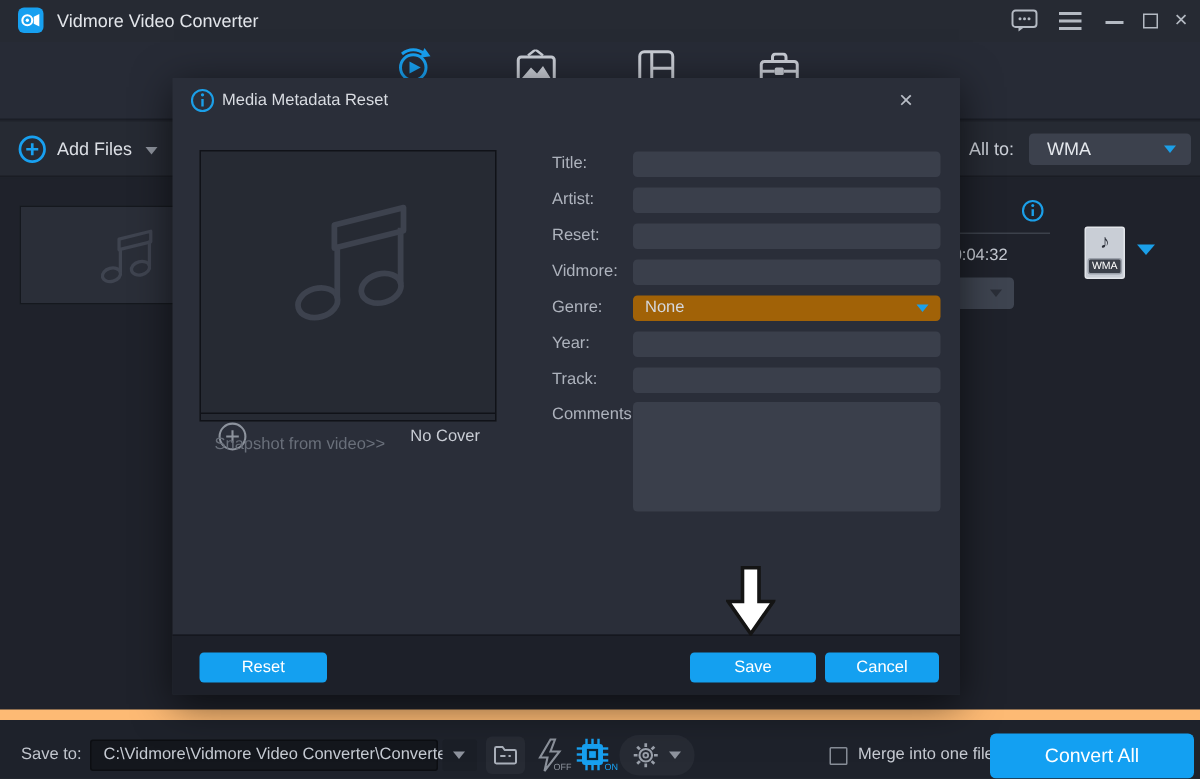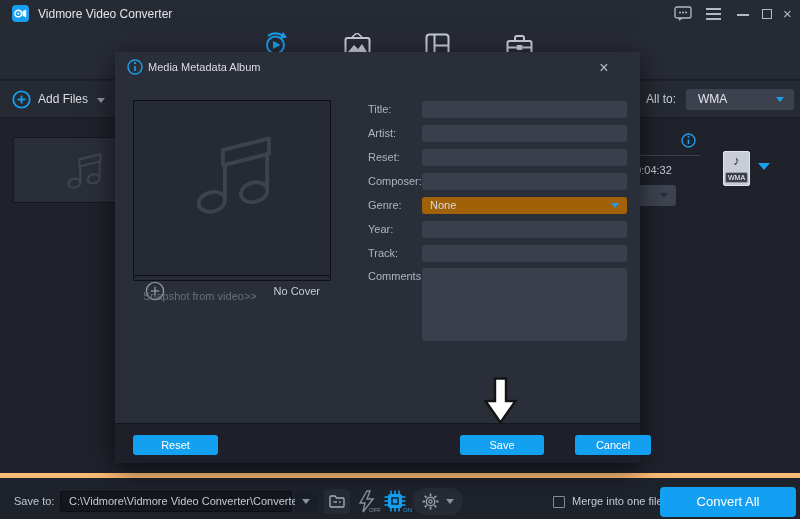--- a/index.html
+++ b/index.html
@@ -29,21 +29,21 @@
   #media-card { left:13px; top:18px; width:127px; height:66px; background:#2a2e38; border:1px solid #15181e; }
   #item-divider { left:640px; top:36px; width:60px; height:1px; background:#3c414b; }
   #item-duration { left:629px; top:45px; font-size:11px; color:#c6cad2; white-space:nowrap; }
   #item-profile-dd { left:604px; top:66px; width:72px; height:21px; background:#3e4450; border-radius:3px; }
   #item-profile-dd .tri-down { border-top-color:#2a2e38; position:absolute; right:8px; top:8px; }
   #wma-fileicon { left:723px; top:32px; width:27px; height:35px; background:#c9ced6; border:1px solid #e2e5ea; border-radius:2px; text-align:center; }
   #wma-fileicon .note { font-size:13px; color:#2a2e38; line-height:18px; display:block; }
   #wma-badge { position:absolute; left:1px; bottom:2px; width:23px; height:11px; background:#3a3f49; border:1px solid #9aa0aa; border-radius:2px; color:#fff; font-size:7px; line-height:9px; text-align:center; }
   #item-format-arrow { left:758px; top:44px; }
 
-  #bottombar { left:0; top:473px; width:800px; height:46px; background:#1e222b; border-top:5px solid #fdba74;padding-left:16px; }
+  #bottombar { left:0; top:473px; width:800px; height:46px; background:#1e222b; border-top:7px solid #fdba74;padding-left:16px; }
   #saveto-label { left:14px; top:0; height:46px; line-height:46px; font-size:11px; color:#c2c6ce; }
   #path-box { left:60px; top:13px; width:232px; height:21px; background:#14171d; border:1px solid #0c0e12; border-radius:2px; }
   #path-box span { position:absolute; left:8px; top:0; height:19px; line-height:19px; font-size:11px; color:#c6cbd3; white-space:nowrap; }
   #path-dd { left:295px; top:13px; width:23px; height:21px; background:#1b1f27; border-radius:2px; }
   #path-dd .tri-down { position:absolute; left:7px; top:8px; }
   .sq-btn { top:11px; width:26px; height:25px; background:#272b34; border-radius:4px; }
   #gear-pill { left:413px; top:10px; width:50px; height:27px; background:#272b34; border-radius:13px; }
   #gear-pill .tri-down { position:absolute; right:9px; top:11px; }
   #merge-checkbox { left:553px; top:18px; width:12px; height:12px; border:1px solid #878d97; border-radius:1px; background:transparent; }
   #merge-label { left:572px; top:0; height:46px; line-height:46px; font-size:11px; color:#c6cad2; }
@@ -65,21 +65,21 @@
   .frm-input { left:307px; width:205px; height:17px; background:#3a3f4b; border:none; border-radius:3px; color:#e4e7ec; font-size:11px; padding:0 6px; font-family:"Liberation Sans",sans-serif; }
   #genre-dd { left:307px; width:205px; height:17px; background:#a16207; border-radius:3px; }
   #genre-dd span { position:absolute; left:8px; top:0; height:17px; line-height:17px; font-size:11px; color:#d5d8de; }
   #genre-dd .tri-down { position:absolute; right:8px; top:6px; }
   #comments-box { left:307px; top:216px; width:205px; height:73px; background:#3a3f4b; border:none; border-radius:3px; resize:none; color:#e4e7ec; font-size:11px; padding:4px 6px; font-family:"Liberation Sans",sans-serif; }
 
   #dlg-footer { left:0; top:371px; width:525px; height:40px; background:#1d2029; border-top:1px solid #15171e; }
   .dlg-btn { top:11px; height:20px; background:#14a0f0; border-radius:3px; color:#fff; font-size:11px; text-align:center; line-height:20px; }
   #reset-btn { left:18px; width:85px; }
   #save-btn { left:345px; width:84px; }
-  #cancel-btn { left:435px; width:76px;margin-left:25px; }
+  #cancel-btn { left:435px; width:76px; }
   #pointer-arrow { left:369px; top:325px; z-index:20; }
 </style>
 </head>
 <body>
 
 <div id="titlebar" class="abs">
   <div id="applogo" class="abs">
     <svg width="17" height="17" viewBox="0 0 17 17">
         <circle cx="6.2" cy="8.5" r="3.3" fill="none" stroke="#fff" stroke-width="1.4"></circle>
         <polygon points="10.5,6.2 14.2,4.4 14.2,12.6 10.5,10.8" fill="#fff"></polygon>
@@ -260,21 +260,21 @@
 </div>
 
 <div id="dialog" class="abs">
   <div id="dlg-info" class="abs">
     <svg width="16" height="16" viewBox="0 0 16 16">
         <circle cx="8" cy="8" r="7" fill="none" stroke="#1b9fe8" stroke-width="1.4"></circle>
         <line x1="8" y1="7" x2="8" y2="12" stroke="#1b9fe8" stroke-width="1.6"></line>
         <circle cx="8" cy="4.2" r="1.1" fill="#1b9fe8"></circle>
       </svg>
   </div>
-  <span id="dlg-title" class="abs">Media Metadata Album</span>
+  <span id="dlg-title" class="abs">Media Metadata Reset</span>
   <div id="dlg-close" class="abs">×</div>
 
   <div id="cover-box" class="abs">
     <svg width="96" height="96" viewBox="0 0 100 100" style="position:absolute;left:51px;top:24px">
       <g fill="none" stroke="#3d424e" stroke-width="4" stroke-linejoin="round">
         <ellipse cx="28" cy="80" rx="14" ry="10" transform="rotate(-15 28 80)"></ellipse>
         <ellipse cx="72" cy="70" rx="14" ry="10" transform="rotate(-15 72 70)"></ellipse>
         <line x1="41.5" y1="77" x2="41.5" y2="40"></line>
         <line x1="85.5" y1="67" x2="85.5" y2="28"></line>
         <polygon points="39.5,26 87.5,14 87.5,30 39.5,42"></polygon>
@@ -292,21 +292,21 @@
     </div>
   </div>
   <span id="snapshot-link" class="abs">Snapshot from video&gt;&gt;</span>
 
   <span class="abs frm-label" style="top:49px">Title:</span>
   <input class="abs frm-input" style="top: 49px;" value="">
   <span class="abs frm-label" style="top:73px">Artist:</span>
   <input class="abs frm-input" style="top: 73px;" value="">
   <span class="abs frm-label" style="top:97px">Reset:</span>
   <input class="abs frm-input" style="top: 97px;" value="">
-  <span class="abs frm-label" style="top:121px">Composer:</span>
+  <span class="abs frm-label" style="top:121px">Vidmore:</span>
   <input class="abs frm-input" style="top: 121px;" value="">
 
   <span class="abs frm-label" style="top:145px">Genre:</span>
   <div id="genre-dd" class="abs" style="top:145px">
     <span>None</span>
     <div class="tri-down tri-blue"></div>
   </div>
 
   <span class="abs frm-label" style="top:169px">Year:</span>
   <input class="abs frm-input" style="top: 169px;" value="">

